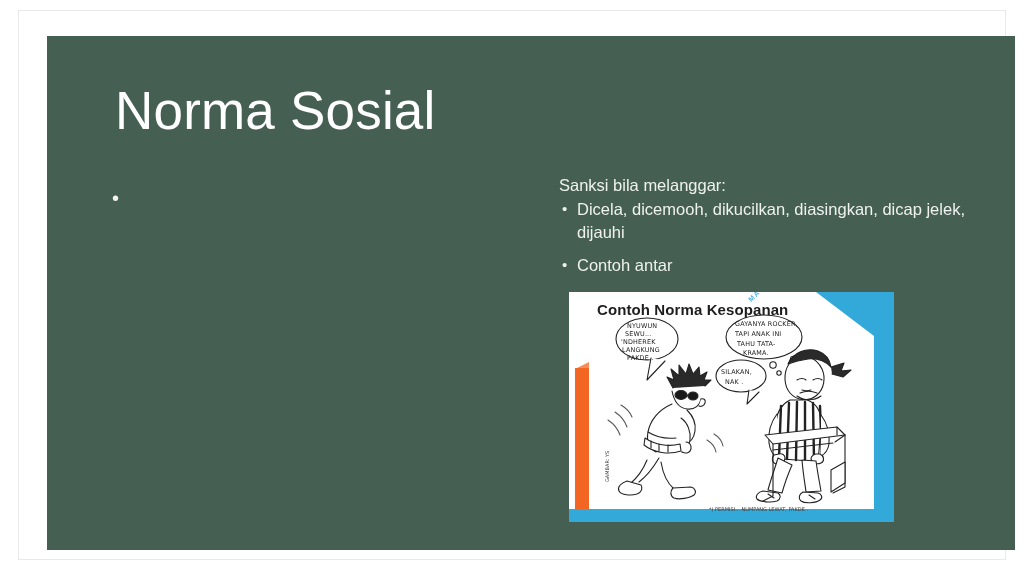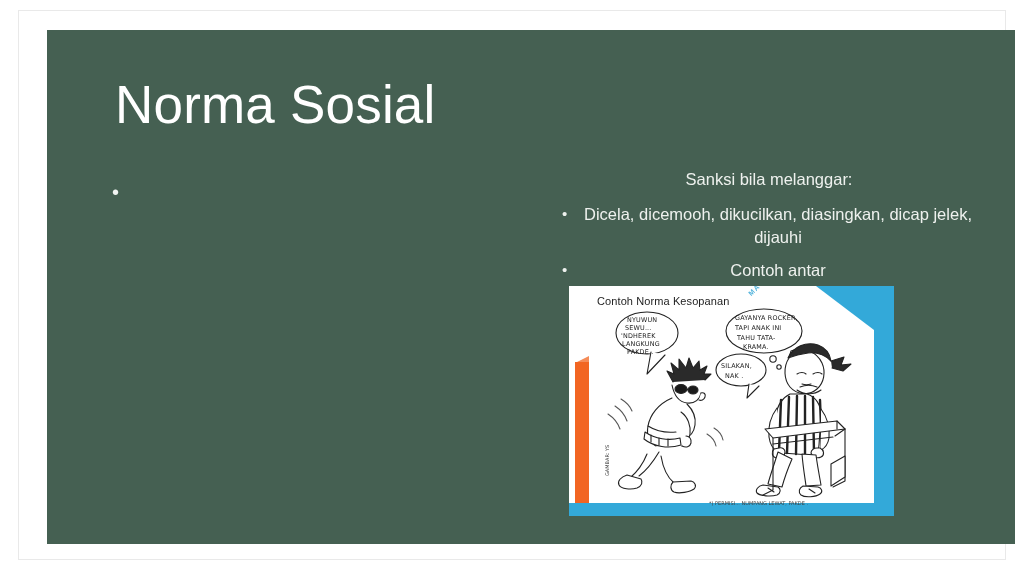--- a/index.html
+++ b/index.html
@@ -30,26 +30,25 @@
     width: 988px;
     height: 550px;
     background: #ffffff;
     border: 1px solid #e9e9e9;
     box-sizing: border-box;
   }
 
   .slide-canvas {
     position: absolute;
     left: 28px;
-    top: 19px;
+    top: 25px;
     width: 968px;
     height: 514px;
     background: #456052;
     box-sizing: border-box;
-    text-align: center;
   }
 
   
   .title {
     position: absolute;
     left: 68px;
     top: 45px;
     font-size: 53px;
     line-height: 1.15;
     font-weight: 400;
@@ -85,21 +84,21 @@
   .right-col {
     position: absolute;
     left: 512px;
     top: 139px;
     width: 420px;
   }
   .right-heading {
     font-size: 16.5px;
     line-height: 1.3;
     color: #eef1ee;
-    margin-bottom: 13px;
+    margin-bottom: 2px;
   }
   .right-bullet {
     position: relative;
     padding-left: 18px;
     font-size: 16.5px;
     line-height: 1.35;
     color: #eef1ee;
     margin-bottom: 11px;
   }
   .right-bullet .dot {
@@ -163,22 +162,22 @@
     left: 20px;
     top: 0;
     right: 20px;
     bottom: 13px;
     background: #ffffff;
   }
   .pic-caption {
     position: absolute;
     left: 28px;
     top: 9px;
-    font-size: 11px;
-    font-weight: normal;
+    font-size: 15px;
+    font-weight: bold;
     color: #1d1d1d;
     letter-spacing: 0.1px;
     z-index: 5;
   }
   .cartoon-svg {
     position: absolute;
     left: 0; top: 0;
     width: 100%; height: 100%;
   }
   .watermark {

